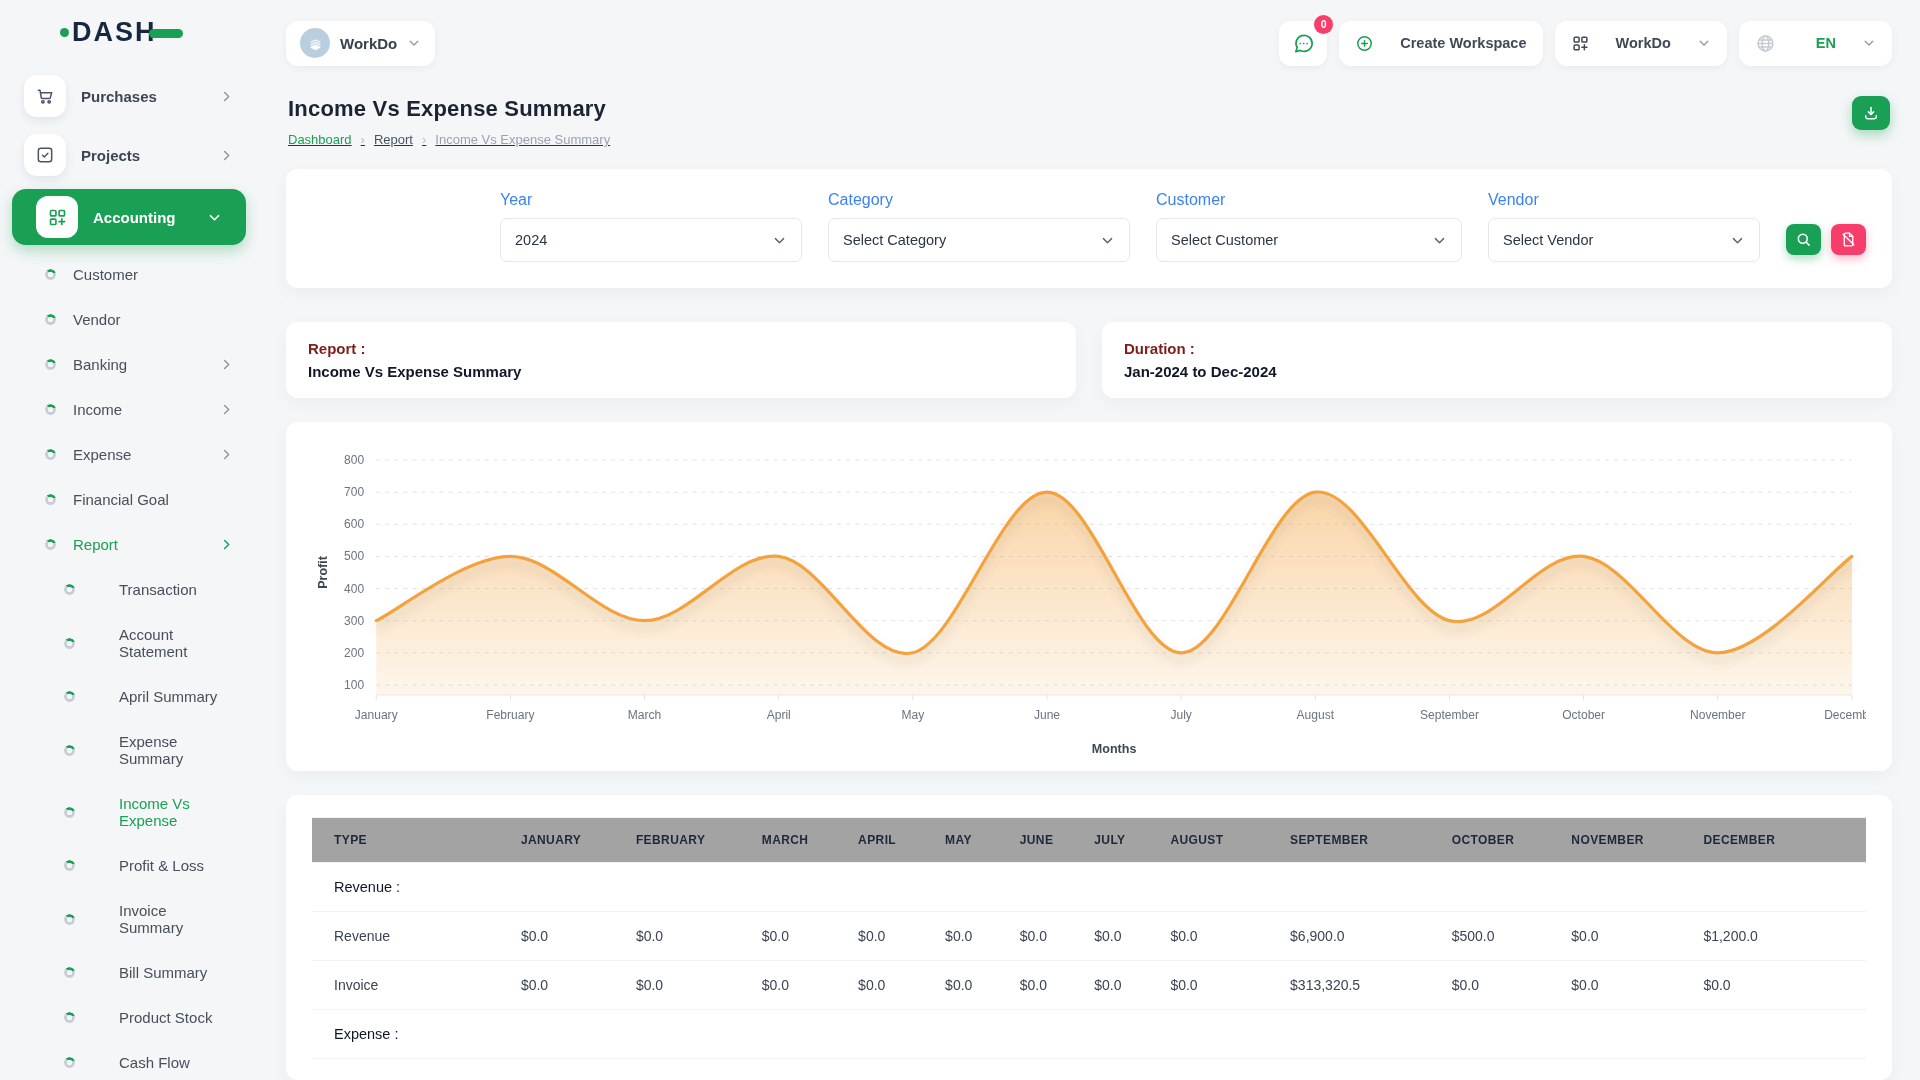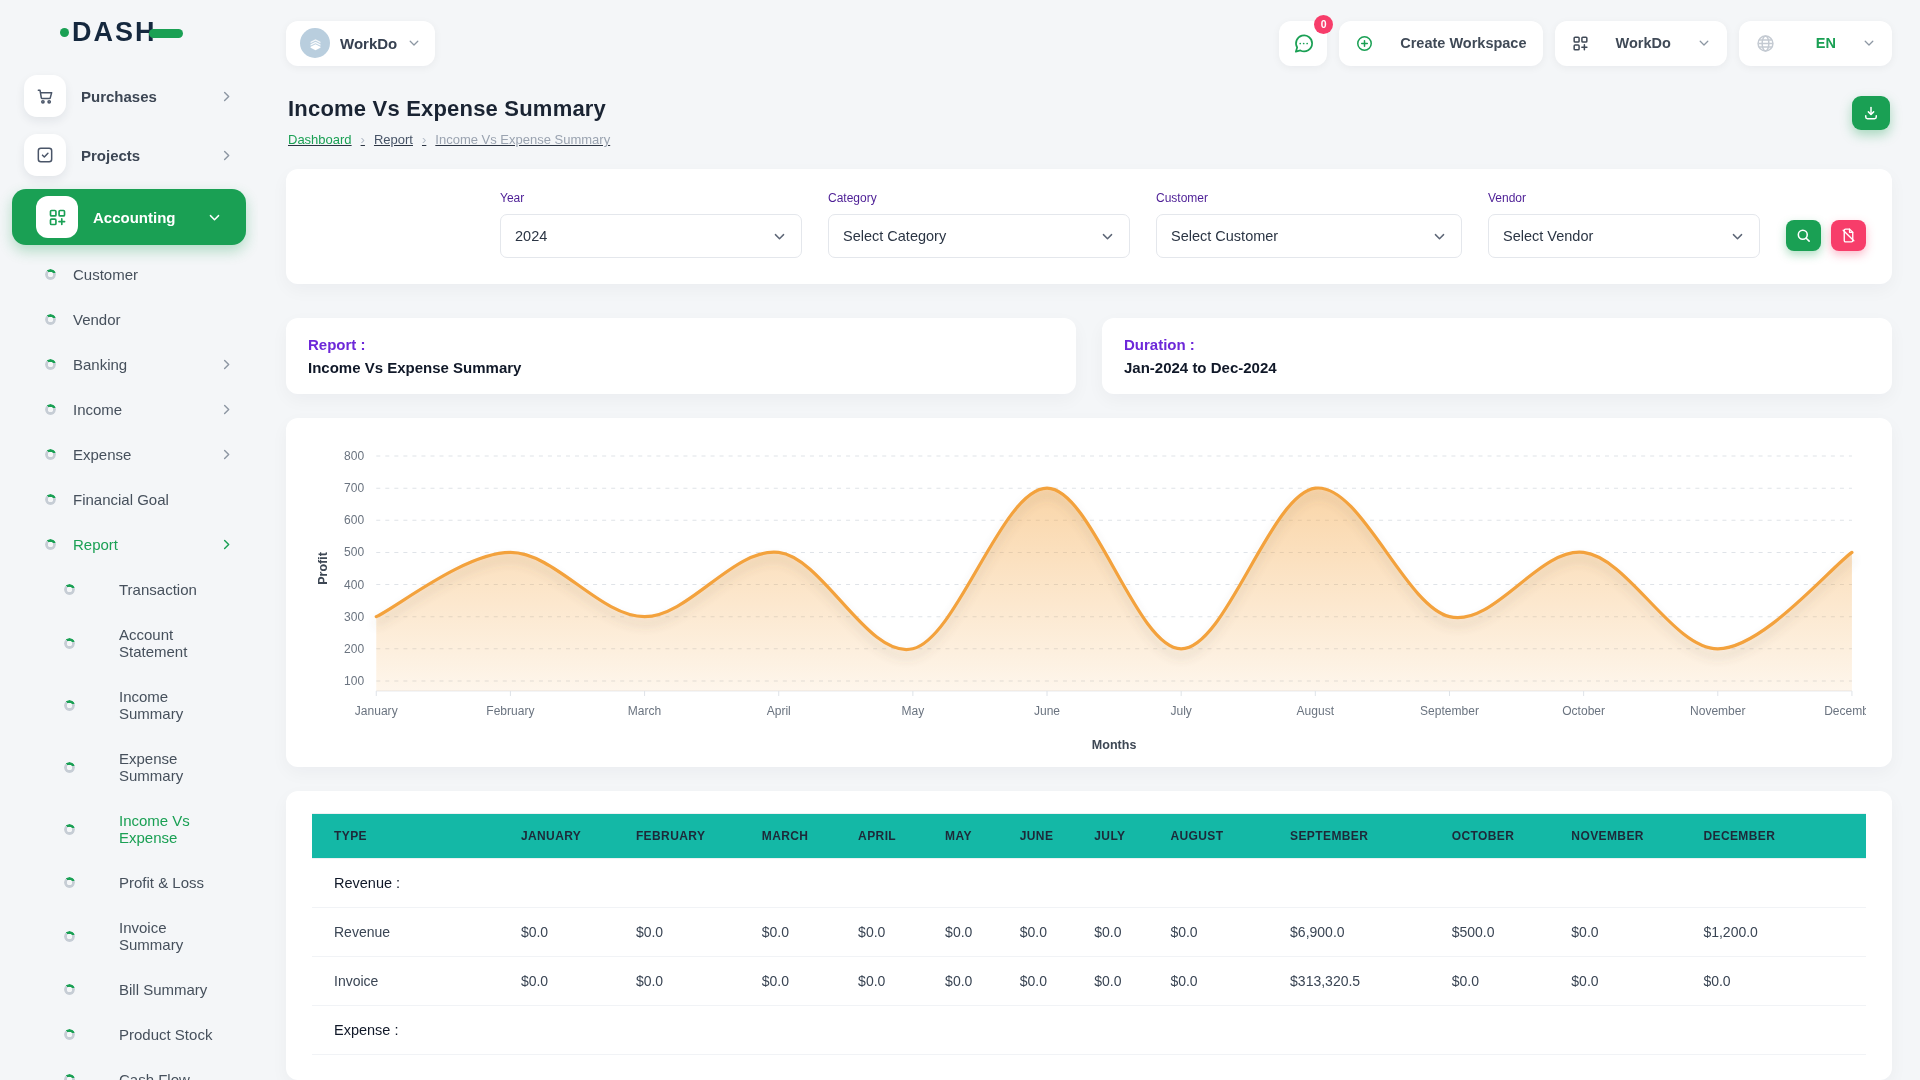--- a/index.html
+++ b/index.html
@@ -58,39 +58,39 @@
   .bc-mid { color: #475467; cursor: pointer; }
   .bc-cur { color: #9aa3b0; }
   .bc-sep { color: #b6bec9; font-size: 13px; }
   .dl-btn { margin-left: auto; width: 38px; height: 34px; border-radius: 9px; background: var(--green); border: none; display: grid; place-items: center; cursor: pointer; box-shadow: 0 5px 12px rgba(26,160,84,.35); }
 
   .card { background: #fff; border-radius: 12px; box-shadow: 0 6px 18px rgba(16,24,40,.04); }
 
   .filter-card { padding: 22px 26px 26px; }
   .filter-row { display: flex; justify-content: flex-end; align-items: flex-end; gap: 26px; }
   .f-field { display: flex; flex-direction: column; }
-  .f-field label { font-size: 12px; color: #4c1d95; margin-bottom: 9px; }
+  .f-field label { font-size: 16px; color: #3b82f6; margin-bottom: 9px; }
   .select { height: 44px; border: 1px solid #e4e7ec; border-radius: 7px; background: #fff; display: flex; align-items: center; justify-content: space-between; padding: 0 14px; font-size: 14.5px; color: #2b3544; cursor: pointer; }
   .select .chev { color: #5d6676; display: flex; }
   .f-actions { display: flex; gap: 10px; padding-bottom: 7px; }
   .act-btn { width: 35px; height: 31px; border-radius: 8px; display: grid; place-items: center; border: none; cursor: pointer; }
   .act-search { background: var(--green); box-shadow: 0 4px 10px rgba(26,160,84,.35); }
   .act-reset { background: var(--pink); box-shadow: 0 4px 10px rgba(247,61,106,.35); }
 
   .cards-row { display: flex; gap: 26px; margin-top: 34px; }
   .info-card { flex: 1; padding: 18px 22px; }
-  .info-card .t { font-size: 15px; font-weight: 700; color: #6d28d9; }
+  .info-card .t { font-size: 15px; font-weight: 700; color: #7f1d1d; }
   .info-card .v { font-size: 15px; font-weight: 700; color: #101828; margin-top: 6px; }
 
   .chart-card { margin-top: 24px; padding: 24px 26px 12px; }
   .chart-card svg { width: 100%; height: auto; display: block; }
 
   .table-card { margin-top: 24px; padding: 22px 26px 0; flex: 1; }
   table { width: 100%; border-collapse: collapse; table-layout: fixed; }
-  thead th { background: #14b8a6; font-size: 12px; letter-spacing: .4px; color: #1d2939; font-weight: 700; text-align: left; padding: 15px 10px; border-top: 1px solid #eef0f3; border-bottom: 1px solid #eef0f3; white-space: nowrap; overflow: hidden; }
+  thead th { background: #a3a3a3; font-size: 12px; letter-spacing: .4px; color: #1d2939; font-weight: 700; text-align: left; padding: 15px 10px; border-top: 1px solid #eef0f3; border-bottom: 1px solid #eef0f3; white-space: nowrap; overflow: hidden; }
   thead th:first-child { padding-left: 22px; }
   tbody td { font-size: 14px; color: #3a4554; padding: 16px 10px; border-bottom: 1px solid #f1f3f6; white-space: nowrap; overflow: hidden; }
   tbody td:first-child { padding-left: 22px; }
   .section-row td { color: #101828; font-size: 14.5px; }
 </style>
 </head>
 <body>
 
 <div class="app">
 
@@ -199,21 +199,21 @@
         <div class="sub-item lvl2">
           <span class="bullet"></span>
           <span class="lbl">Transaction</span>
         </div>
         <div class="sub-item lvl2">
           <span class="bullet"></span>
           <span class="lbl">Account Statement</span>
         </div>
         <div class="sub-item lvl2">
           <span class="bullet"></span>
-          <span class="lbl">Income Summary</span>
+          <span class="lbl">April Summary</span>
         </div>
         <div class="sub-item lvl2">
           <span class="bullet"></span>
           <span class="lbl">Expense Summary</span>
         </div>
         <div class="sub-item lvl2 active">
           <span class="bullet"></span>
           <span class="lbl">Income Vs Expense</span>
         </div>
         <div class="sub-item lvl2">

